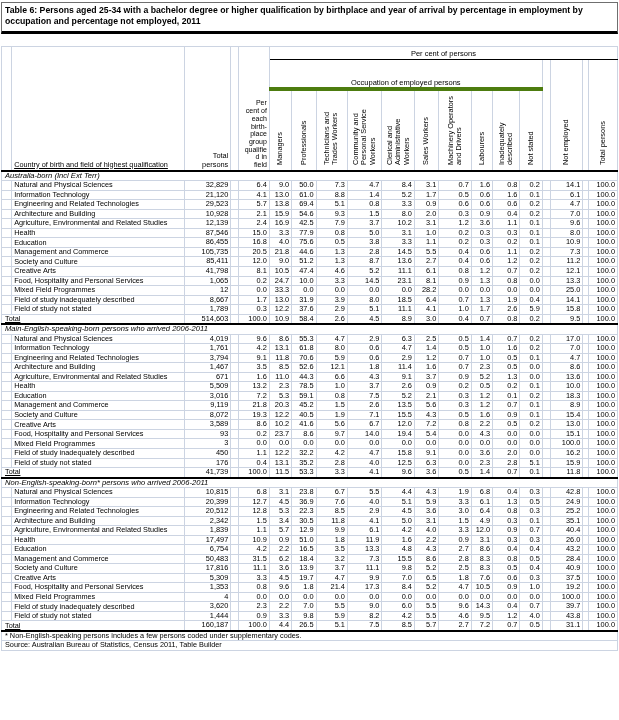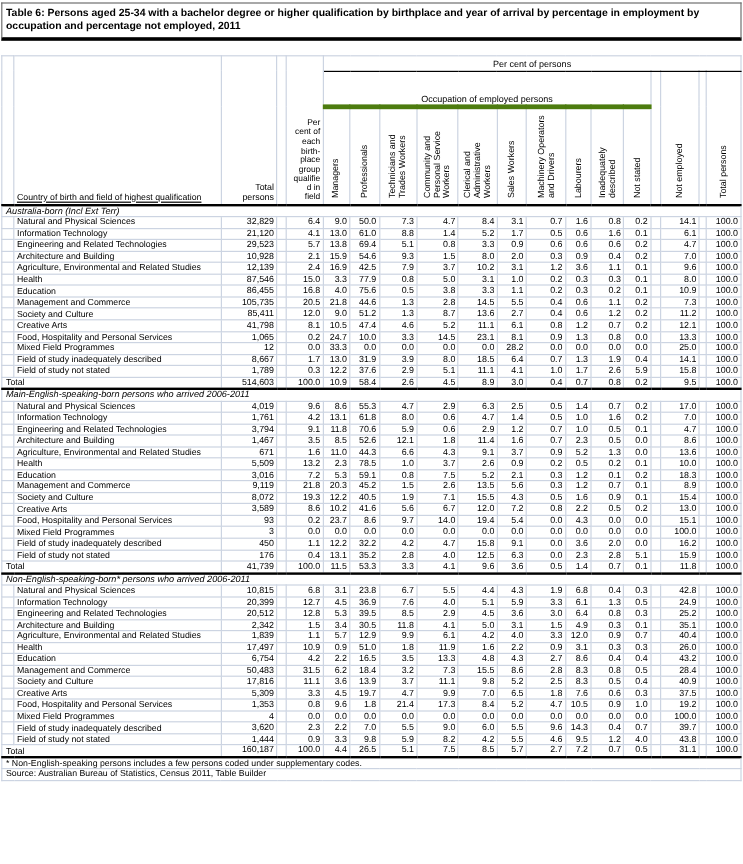--- a/index.html
+++ b/index.html
@@ -20,21 +20,21 @@
   .corner{white-space:normal;font-size:7.3px;line-height:1.1;padding-bottom:1px;text-decoration:underline;}
   .lh{white-space:normal;text-align:right;line-height:1.1;padding-bottom:1px;}
   .pcthead{font-size:7px;word-wrap:break-word;}
   .rot-cell{vertical-align:bottom;text-align:center;padding:2px 1px;}
   .rot{display:inline-block;writing-mode:vertical-rl;transform:rotate(180deg);
        white-space:normal;line-height:1.12;font-size:7.4px;height:72px;text-align:left;}
   .rot2{height:60px;}
   
   .section-heading-row td{font-style:italic;font-size:7.6px;padding-left:3px;}
   .total-row td{border-top:1.5px solid #000;border-bottom:2.5px solid #000;}
-  .total-row .lbl{padding-left:3px;}
+  .total-row .lbl{padding-left:3px;text-decoration:underline;}
   .footnote-row td{font-size:7.3px;padding-left:3px;}
 </style>
 </head>
 <body>
 
 <div class="title-box">Table 6: Persons aged 25-34 with a bachelor degree or higher qualification by birthplace and year of arrival by percentage in employment by occupation and percentage not employed, 2011</div>
 
 <table>
   <colgroup>
     <col style="width:10px">
@@ -766,21 +766,21 @@
         <td></td>
         <td class="num">100.0</td>
       </tr>
       <tr>
         <td class="indent"></td>
         <td class="lbl">Engineering and Related Technologies</td>
         <td class="num">20,512</td>
         <td></td>
         <td class="num">12.8</td>
         <td class="num">5.3</td>
-        <td class="num">39.5</td>
+        <td class="num">22.3</td>
         <td class="num">8.5</td>
         <td class="num">2.9</td>
         <td class="num">4.5</td>
         <td class="num">3.6</td>
         <td class="num">3.0</td>
         <td class="num">6.4</td>
         <td class="num">0.8</td>
         <td class="num">0.3</td>
         <td></td>
         <td class="num">25.2</td>

